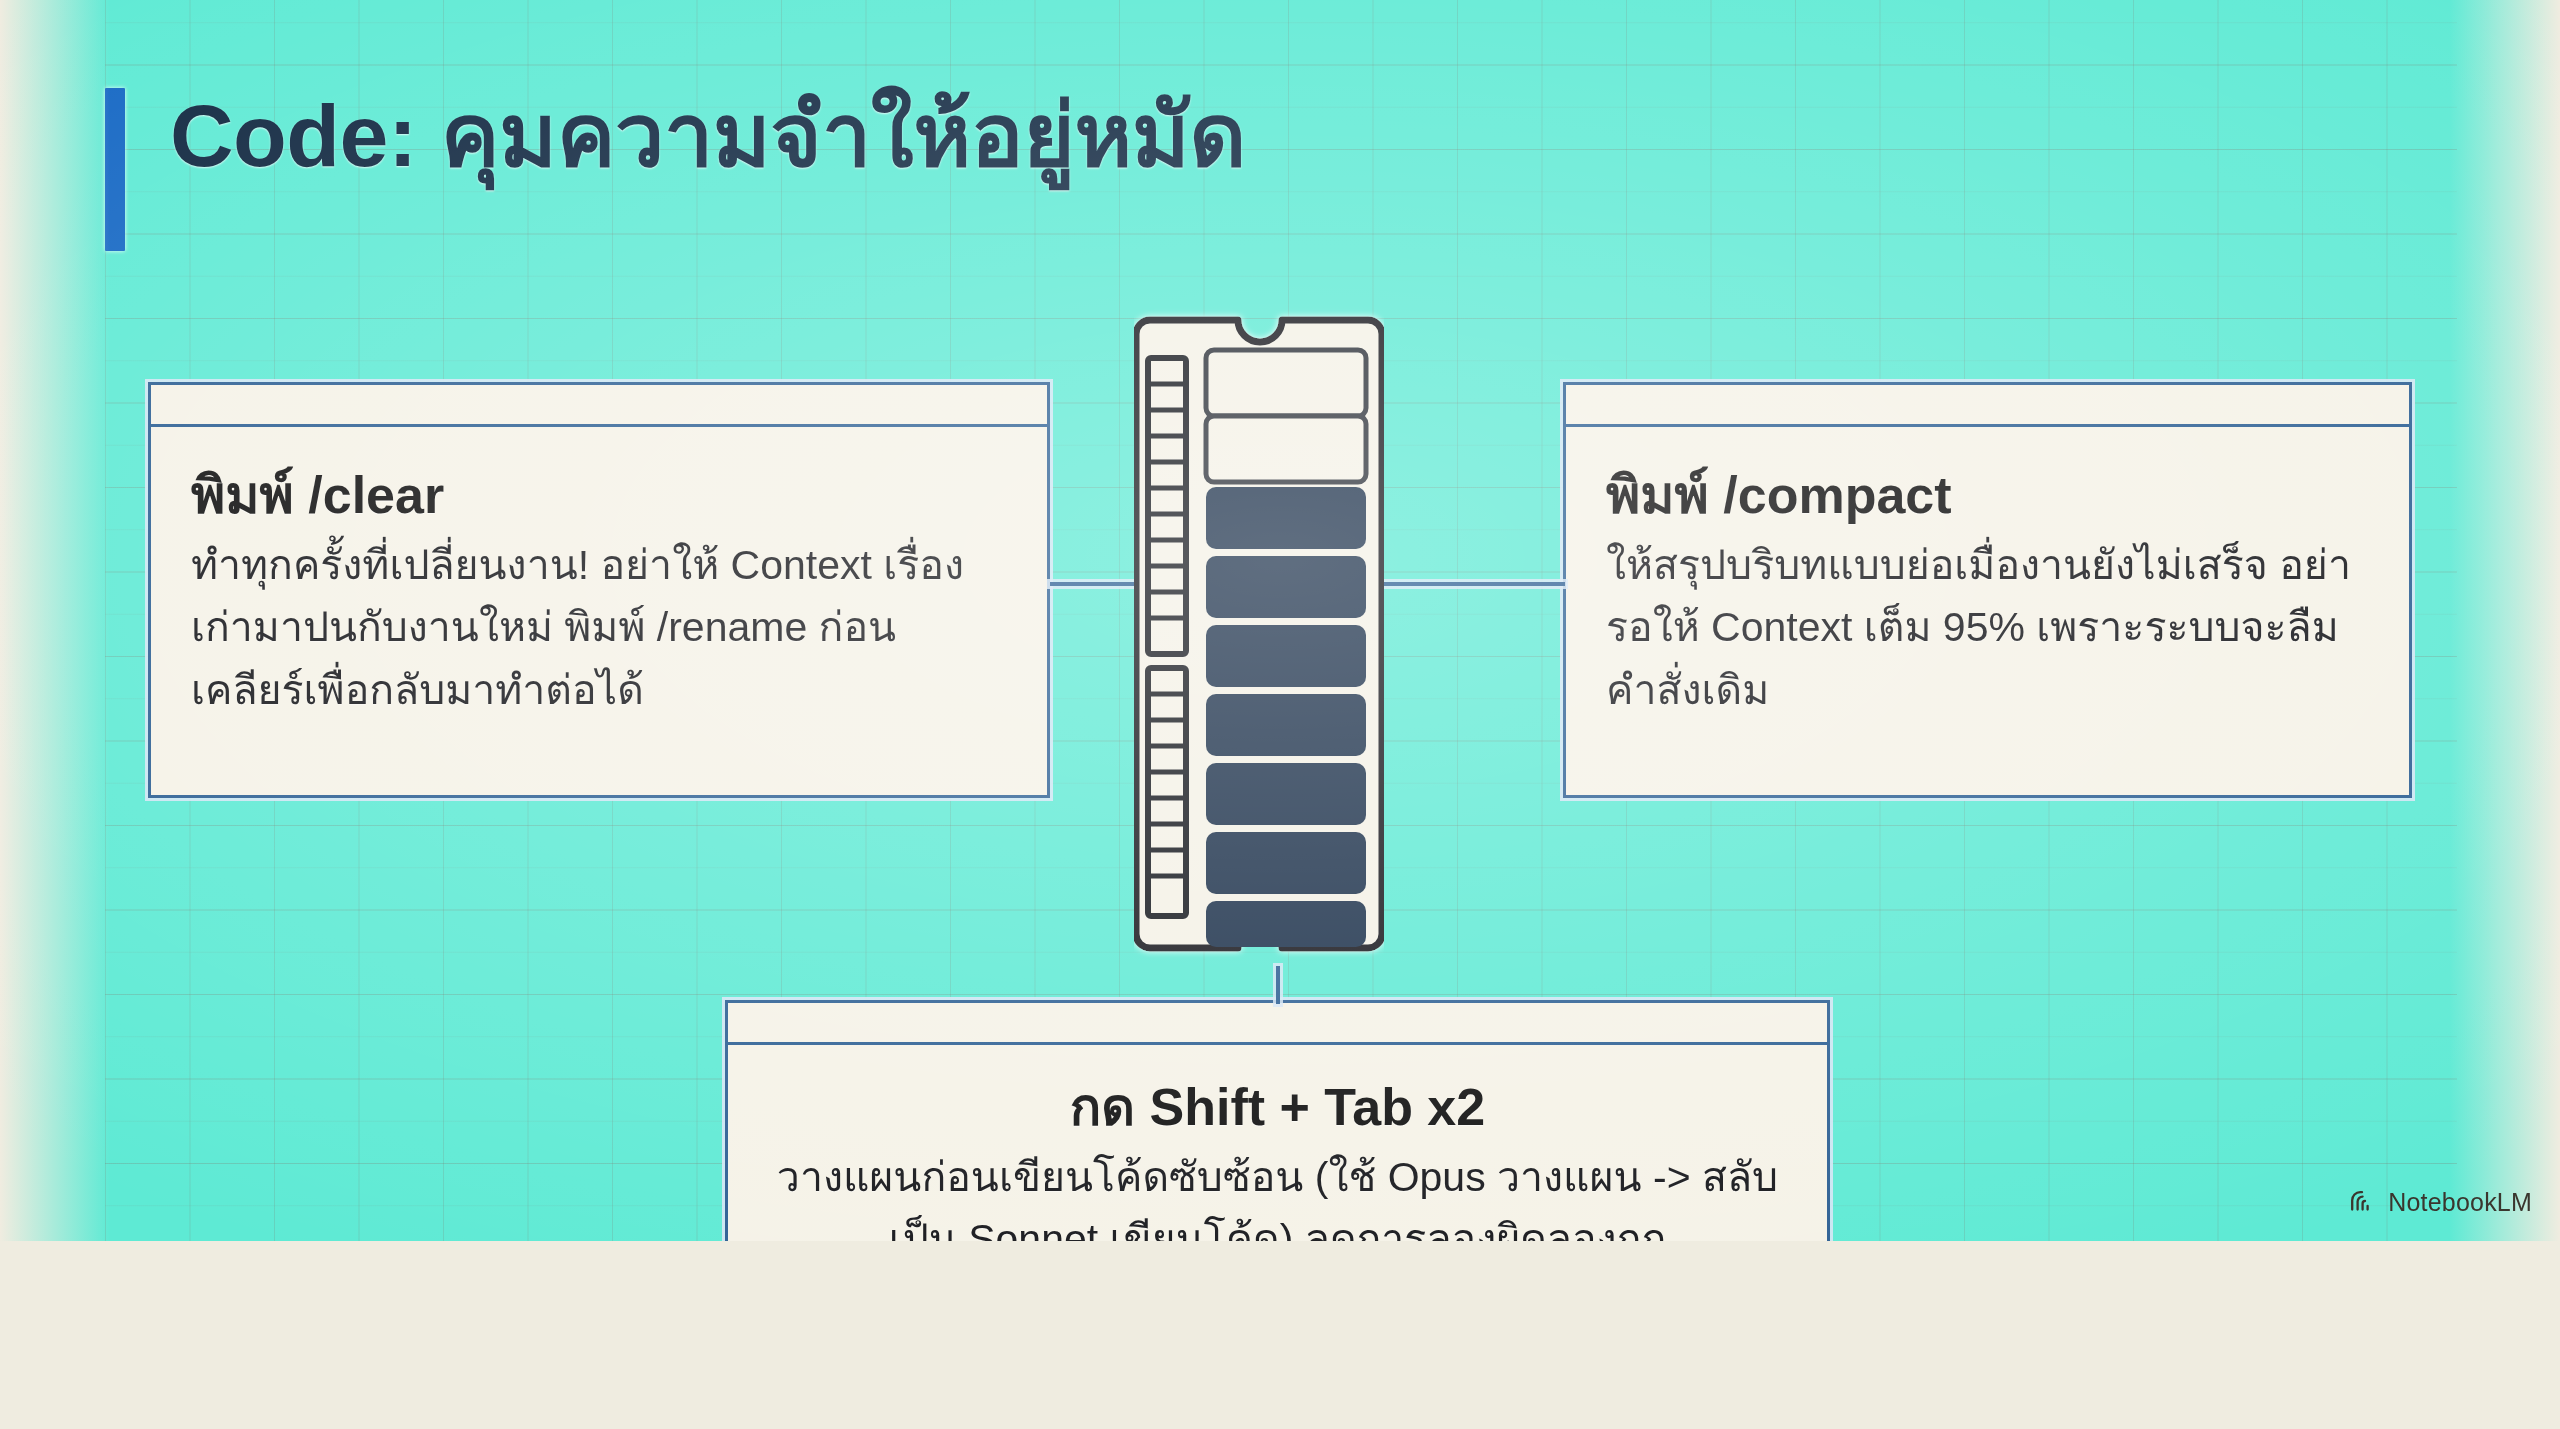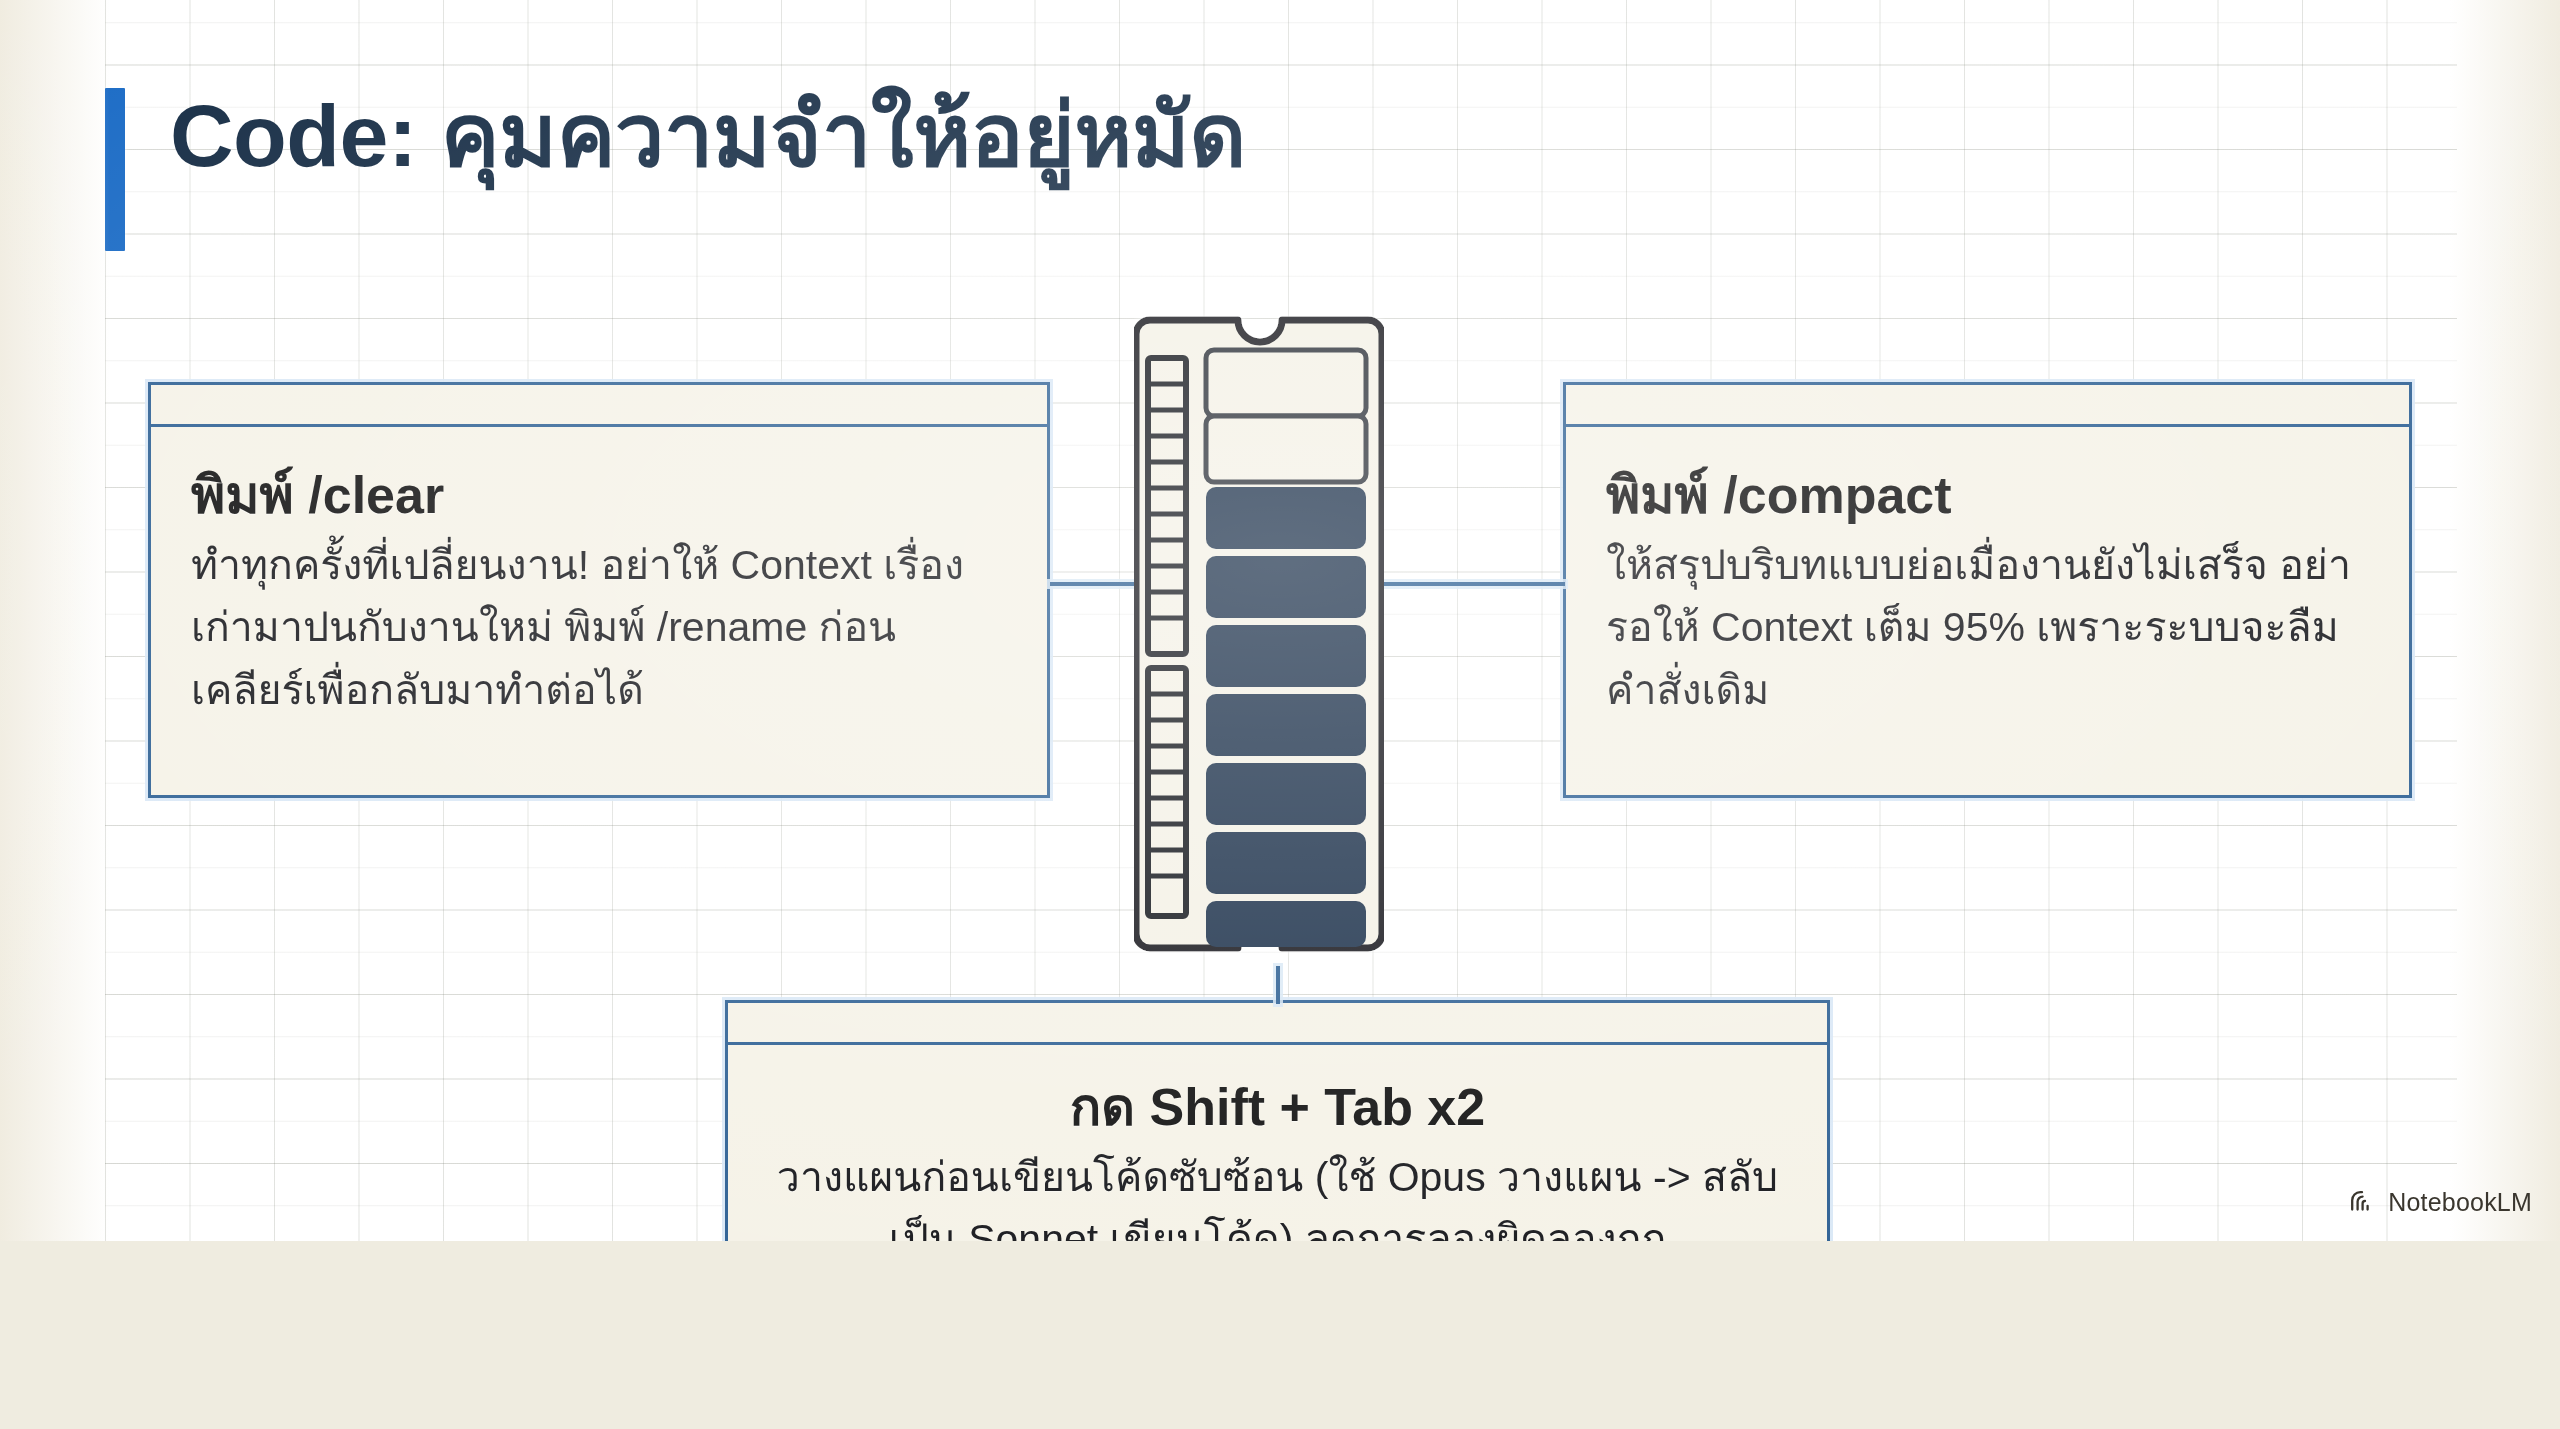--- a/index.html
+++ b/index.html
@@ -11,21 +11,21 @@
     width: 2560px;
     height: 1429px;
     overflow: hidden;
     font-family: "Liberation Sans", "DejaVu Sans", sans-serif;
   }
 
   #slide {
     position: relative;
     width: 2560px;
     height: 1241px;
-    background: #ffffff;
+    background: #5eead4;
     overflow: hidden;
   }
 
   
   #grid-bg {
     position: absolute;
     left: 105px;
     top: -20px;
     width: 2352px;
     height: 1470px;

